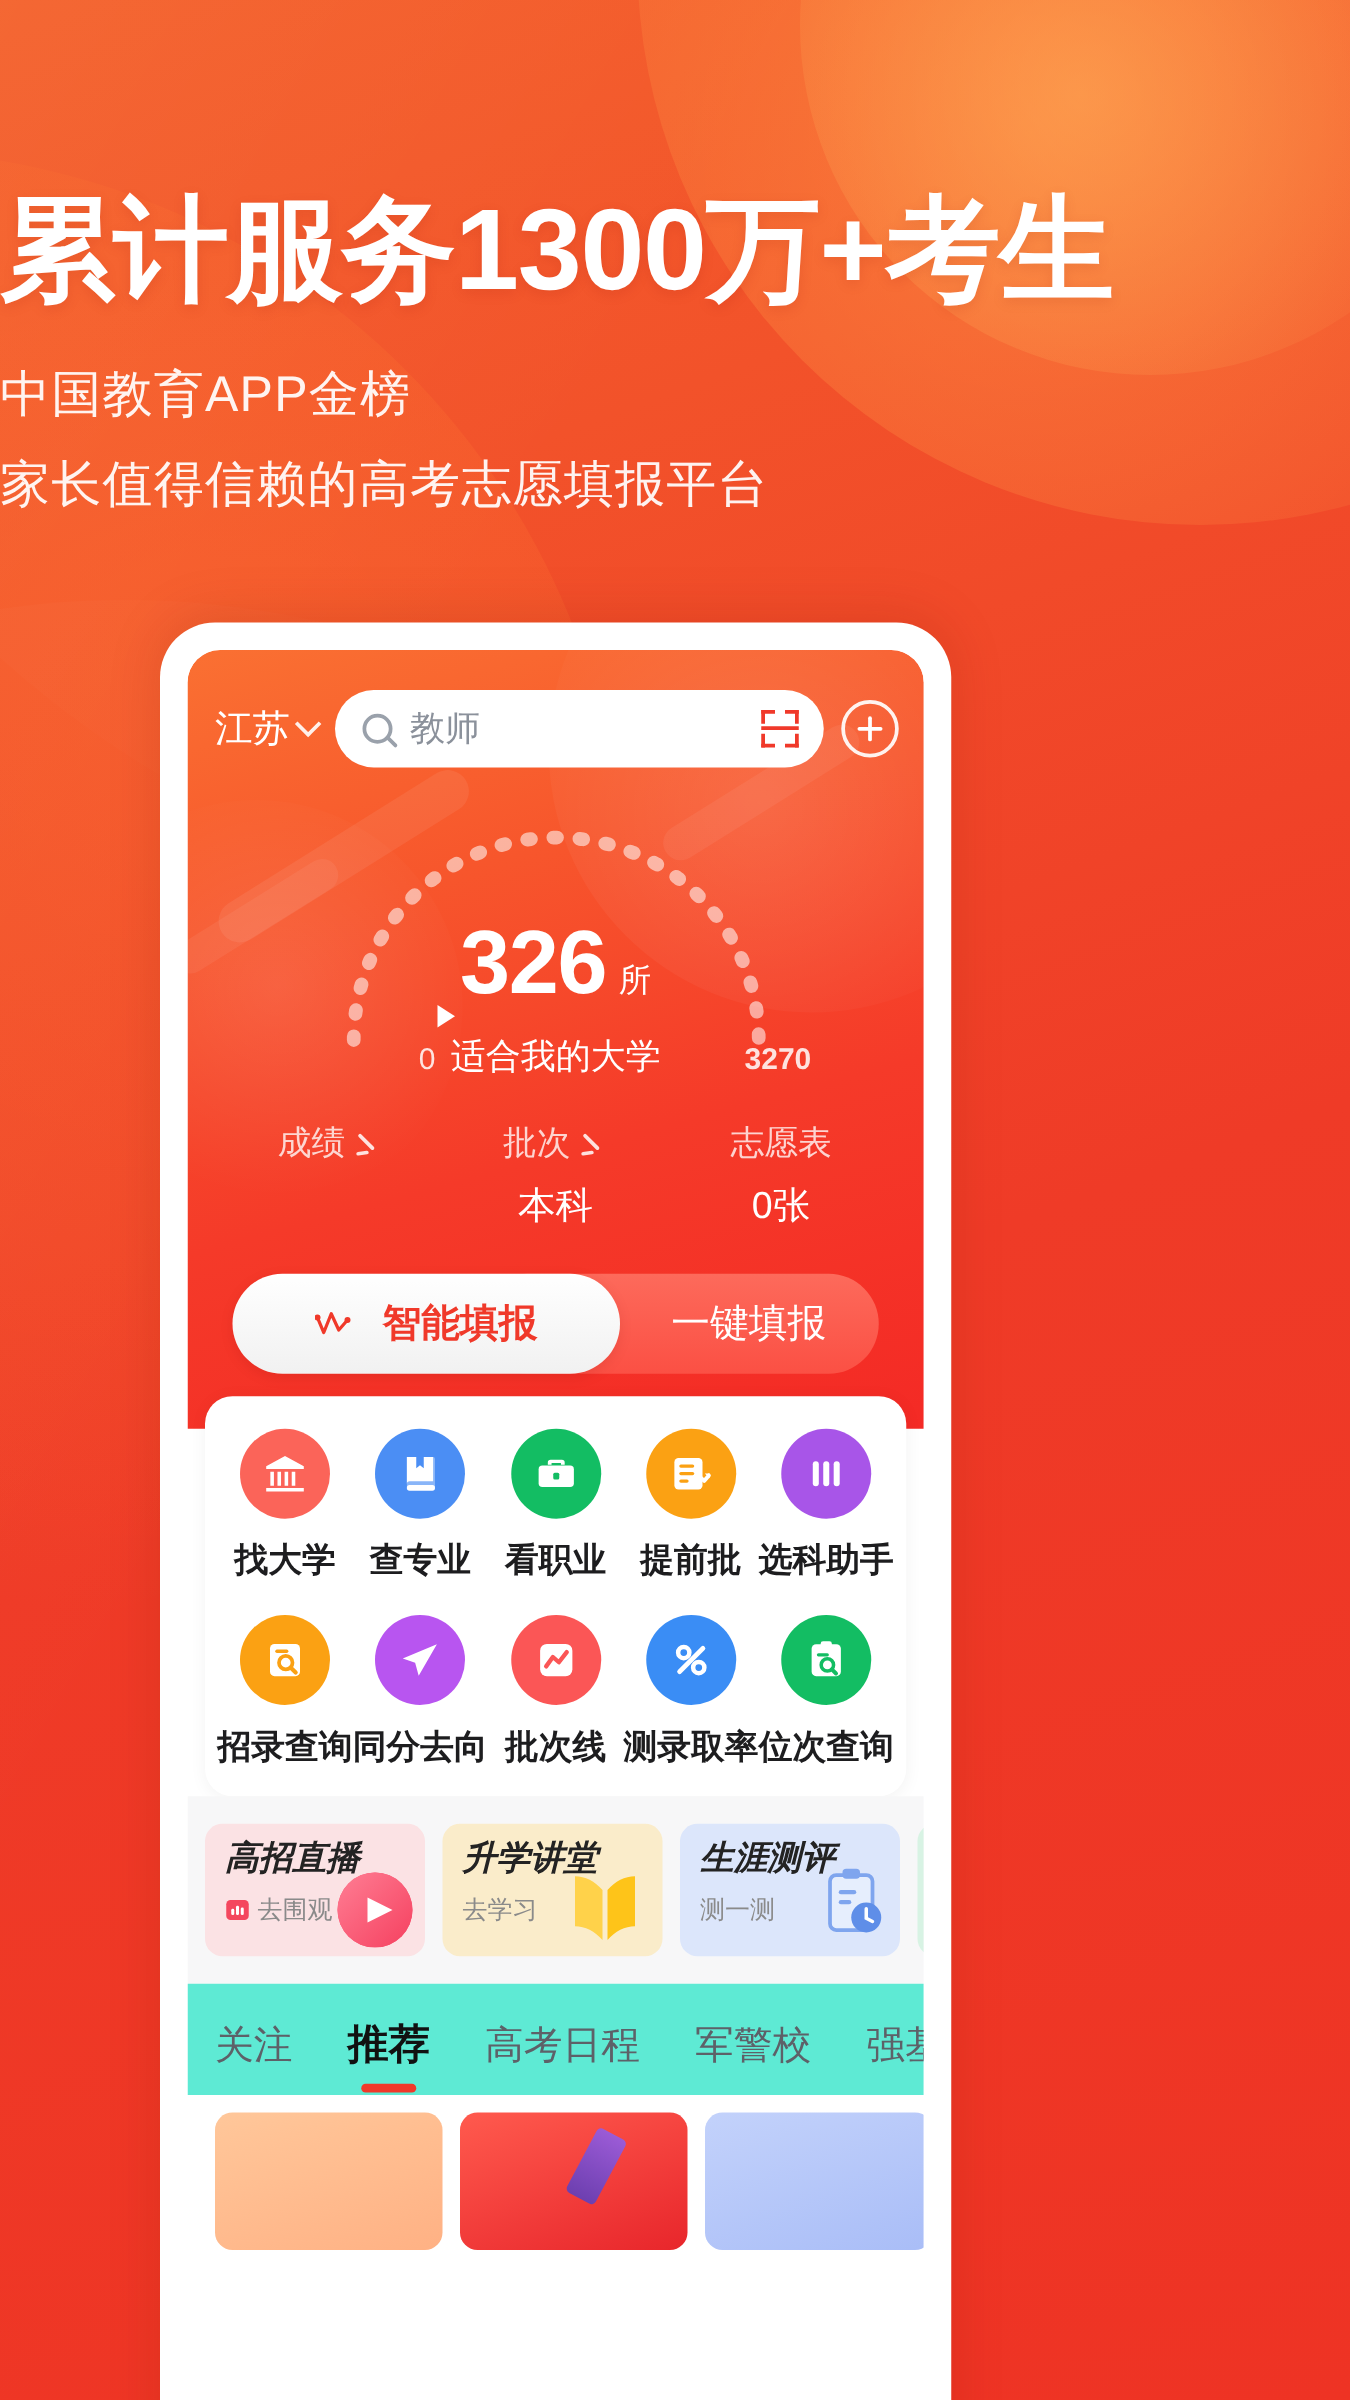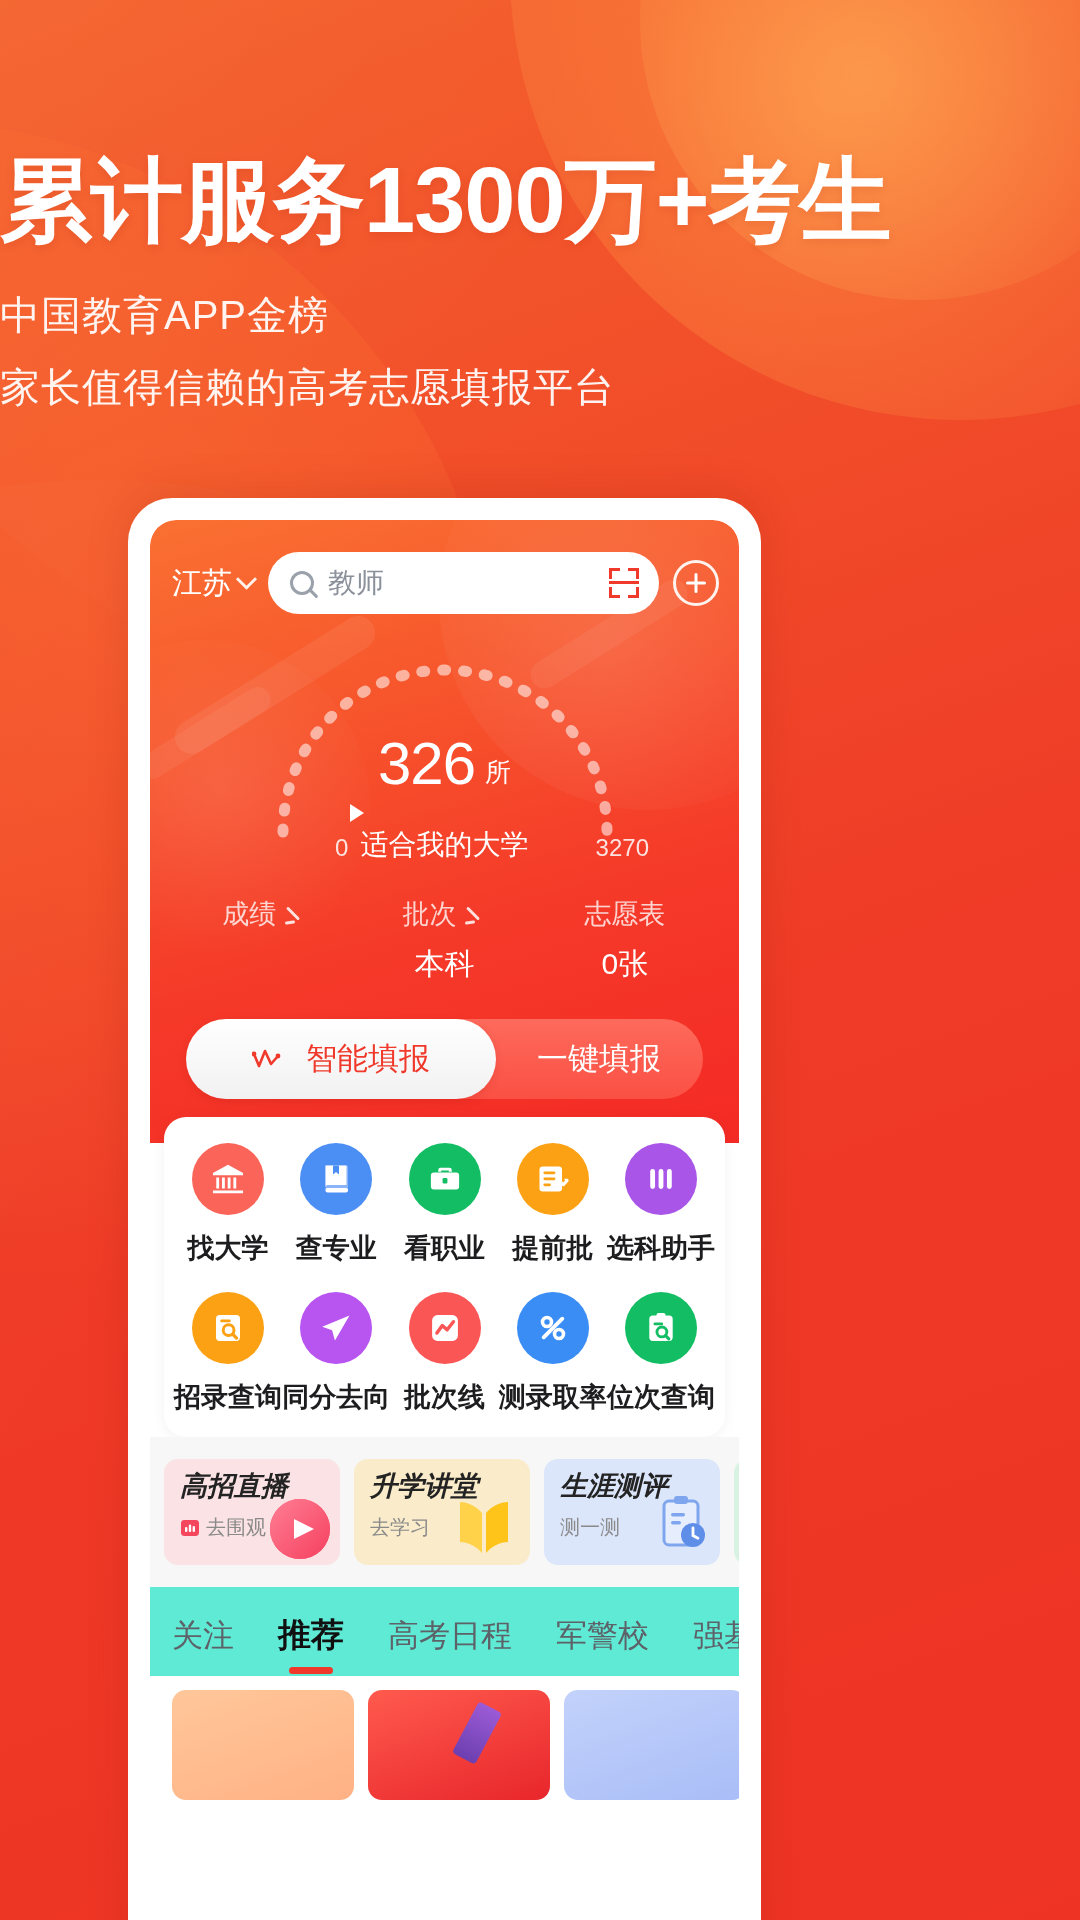--- a/index.html
+++ b/index.html
@@ -92,26 +92,26 @@
   .plusbtn { width:46px; height:46px; border-radius:50%; border:3px solid rgba(255,255,255,.92);
              position:relative; flex:0 0 auto; }
   .plusbtn::before,.plusbtn::after { content:""; position:absolute; background:#fff; border-radius:2px; }
   .plusbtn::before { left:50%; top:10px; bottom:10px; width:3px; transform:translateX(-50%); }
   .plusbtn::after  { top:50%; left:10px; right:10px; height:3px; transform:translateY(-50%); }
 
   
   .gaugewrap { position:relative; z-index:2; height:250px; margin-top:22px; }
   .gauge-svg { position:absolute; left:50%; transform:translateX(-50%); top:0; }
   .gnum { position:absolute; left:0; right:0; top:98px; text-align:center; }
-  .gnum .big { color:#fff; font-size:60px; font-weight:400; letter-spacing:-1px; line-height:1; }
+  .gnum .big { color:#fff; font-size:72px; font-weight:700; letter-spacing:-1px; line-height:1; }
   .gnum .unit { color:#fff; font-size:26px; font-weight:400; margin-left:10px; vertical-align:bottom;
                 position:relative; top:-4px; }
   .gcap { position:absolute; left:0; right:0; top:190px; text-align:center; color:#fff; font-size:28px; }
   .gmin { position:absolute; left:185px; top:198px; color:rgba(255,255,255,.85); font-size:24px; }
-  .gmax { position:absolute; right:90px; top:198px; color:rgba(255,255,255,.85); font-size:24px; }
+  .gmax { position:absolute; right:90px; top:198px; color:rgba(255,255,255,.85); font-size:24px;font-weight:bold; }
   .needle { position:absolute; left:200px; top:168px; width:0; height:0;
             border-left:14px solid #fff; border-top:9px solid transparent; border-bottom:9px solid transparent; }
 
   
   .stats { position:relative; z-index:2; display:flex; margin-top:10px; padding:0 24px; }
   .stat { flex:1; text-align:center; }
   .stat .lbl { color:rgba(255,255,255,.78); font-size:27px; display:flex; align-items:center;
                justify-content:center; gap:8px; }
   .stat .val { color:#fff; font-size:30px; margin-top:12px; font-weight:500; }
   .pen { width:22px; height:22px; position:relative; display:inline-block; }
@@ -123,21 +123,21 @@
   
   .cta { position:relative; z-index:2; display:flex; margin:34px 36px 0 36px; height:80px;
          border-radius:42px; overflow:visible; }
   .cta .secondary { position:absolute; right:0; top:0; width:62%; height:100%;
                     background:linear-gradient(180deg,#fd6a5b,#fb5044); border-radius:42px;
                     display:flex; align-items:center; justify-content:flex-end; padding-right:42px;
                     color:#fff; font-size:31px; font-weight:500; }
   .cta .primary { position:relative; z-index:2; width:60%; height:100%;
                   background:linear-gradient(180deg,#ffffff,#f1f1f1); border-radius:42px;
                   display:flex; align-items:center; justify-content:center; gap:24px;
-                  color:#f0392a; font-size:31px; font-weight:400;
+                  color:#f0392a; font-size:31px; font-weight:700;
                   box-shadow:0 3px 10px rgba(120,10,0,.12); }
   .pulse { width:30px; height:22px; }
 
   
   .gridcard { position:relative; z-index:3; background:#fff; margin:-26px 14px 0 14px;
               border-radius:22px; padding:26px 10px 22px 10px; box-shadow:0 2px 14px rgba(0,0,0,.05); }
   .iconrow { display:flex; }
   .iconrow + .iconrow { margin-top:26px; }
   .iconcell { flex:1; text-align:center;font-weight:bold; }
   .circ { width:72px; height:72px; border-radius:50%; margin:0 auto; display:flex;

